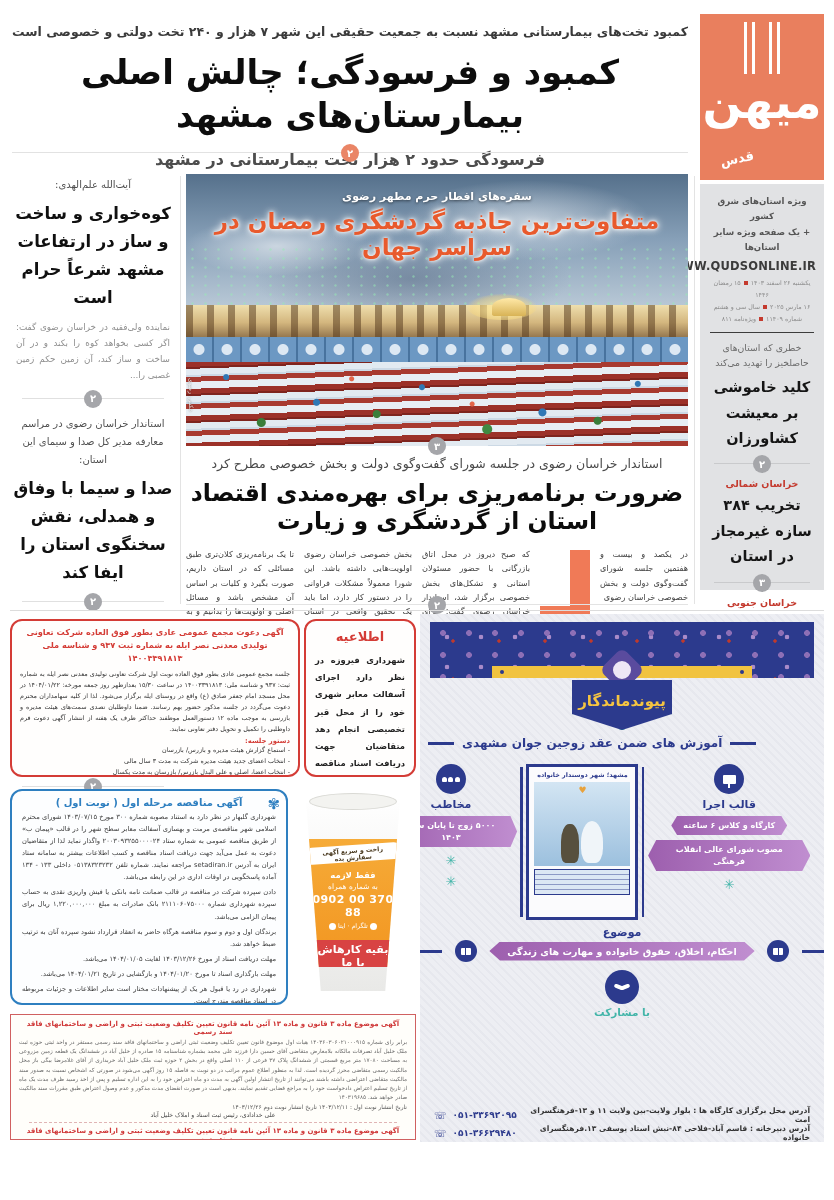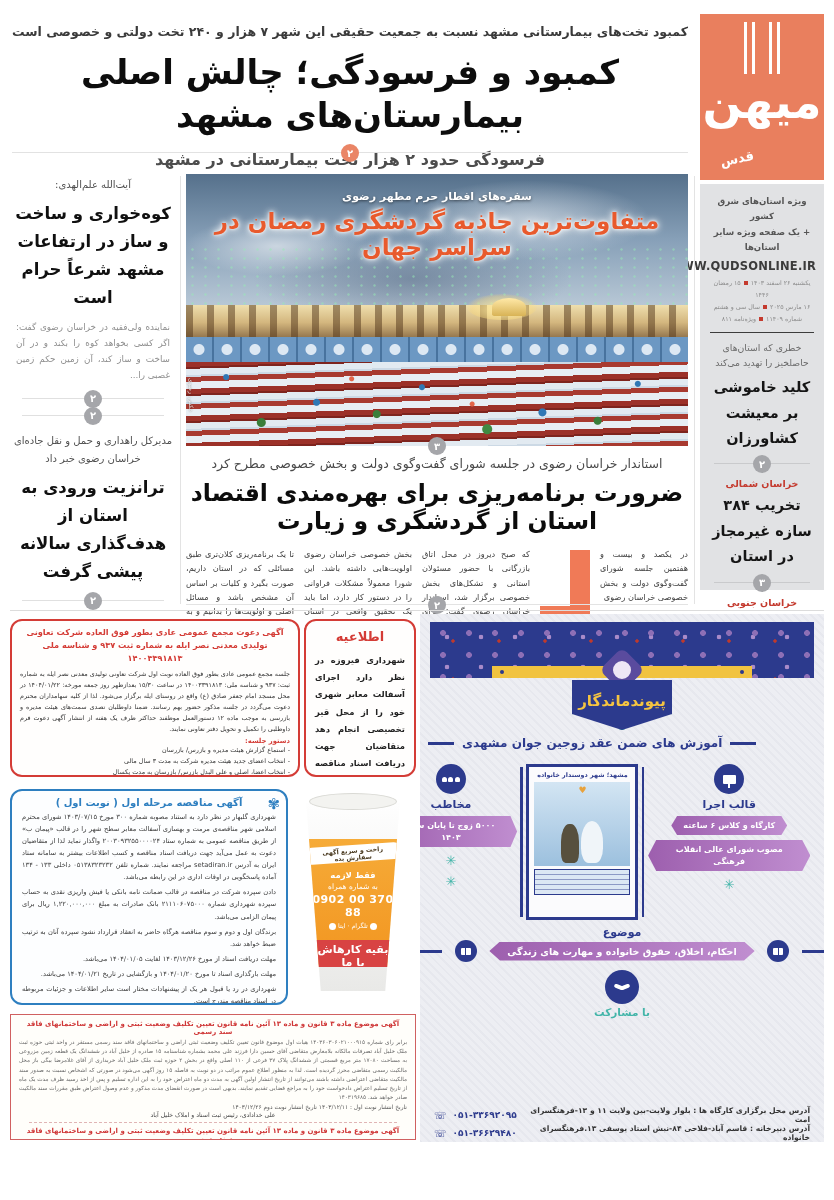--- a/index.html
+++ b/index.html
@@ -282,20 +282,22 @@
   <div class="leftcol">
     <div>
       <div class="lc-kicker">آیت‌الله علم‌الهدی:</div>
       <div class="lc-title">کوه‌خواری و ساخت و ساز در ارتفاعات مشهد شرعاً حرام است</div>
       <div class="lc-lead">نماینده ولی‌فقیه در خراسان رضوی گفت: اگر کسی بخواهد کوه را بکند و در آن ساخت و ساز کند، آن زمین حکم زمین غصبی را...</div>
       <div class="lc-div">
         <span class="badge on-line">۲</span>
       </div>
     </div>
     <div>
+      <div class="lc-kicker">استاندار خراسان رضوی در مراسم معارفه مدیر کل صدا و سیمای این استان:</div>
+      <div class="lc-title">صدا و سیما با وفاق و همدلی، نقش سخنگوی استان را ایفا کند</div>
       <div class="lc-div">
         <span class="badge on-line">۲</span>
       </div>
     </div>
     <div>
       <div class="lc-kicker">مدیرکل راهداری و حمل و نقل جاده‌ای خراسان رضوی خبر داد</div>
       <div class="lc-title">ترانزیت ورودی به استان از هدف‌گذاری سالانه پیشی گرفت</div>
       <div class="lc-div">
         <span class="badge on-line">۲</span>
       </div>

